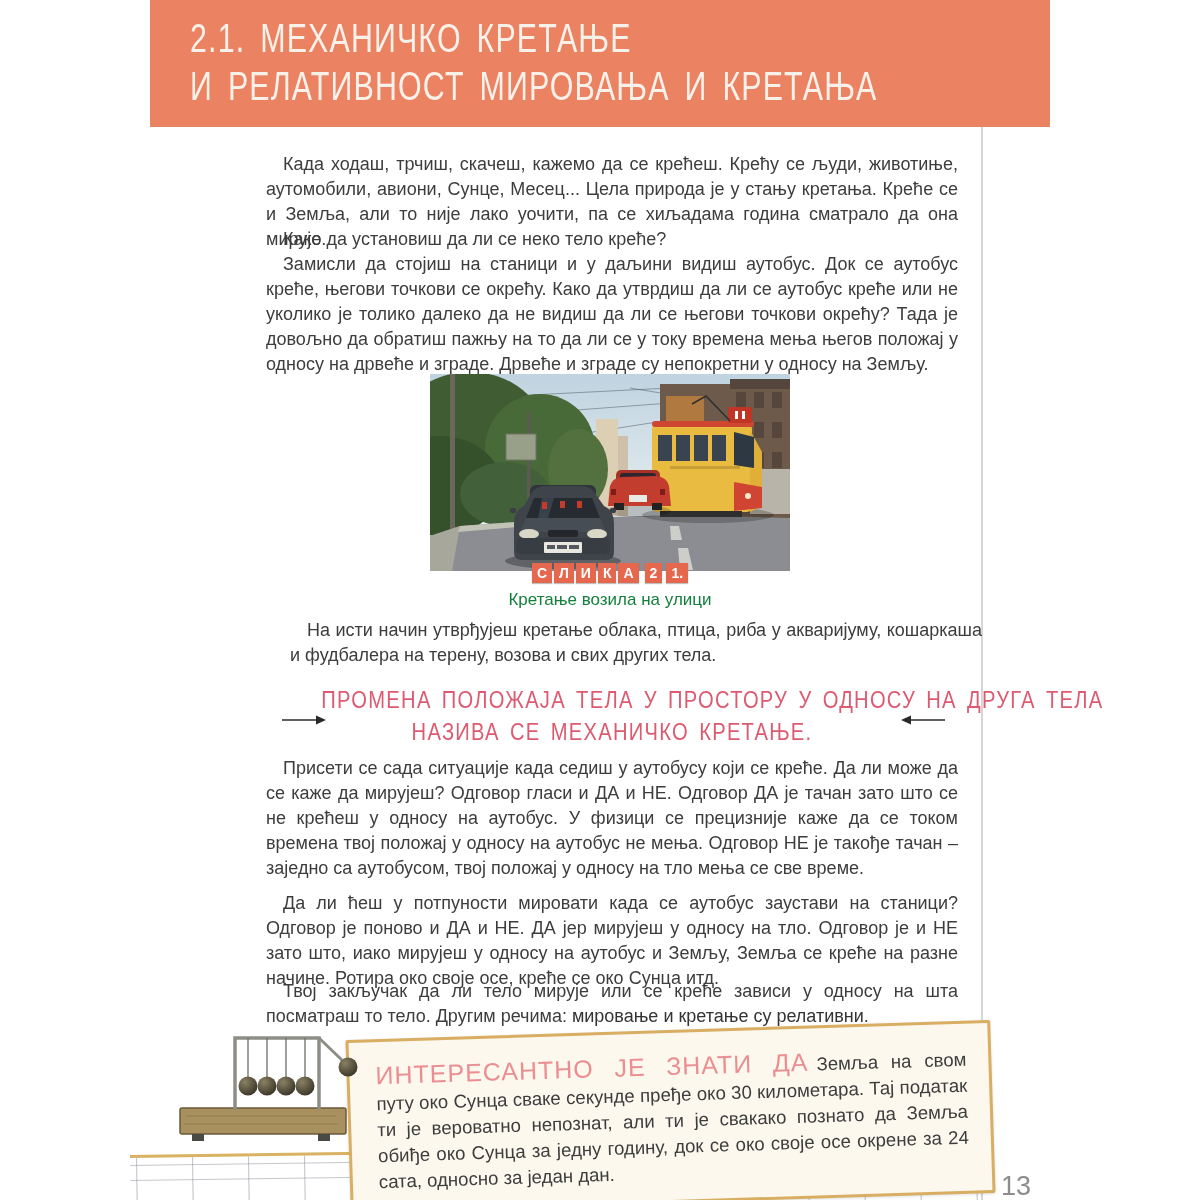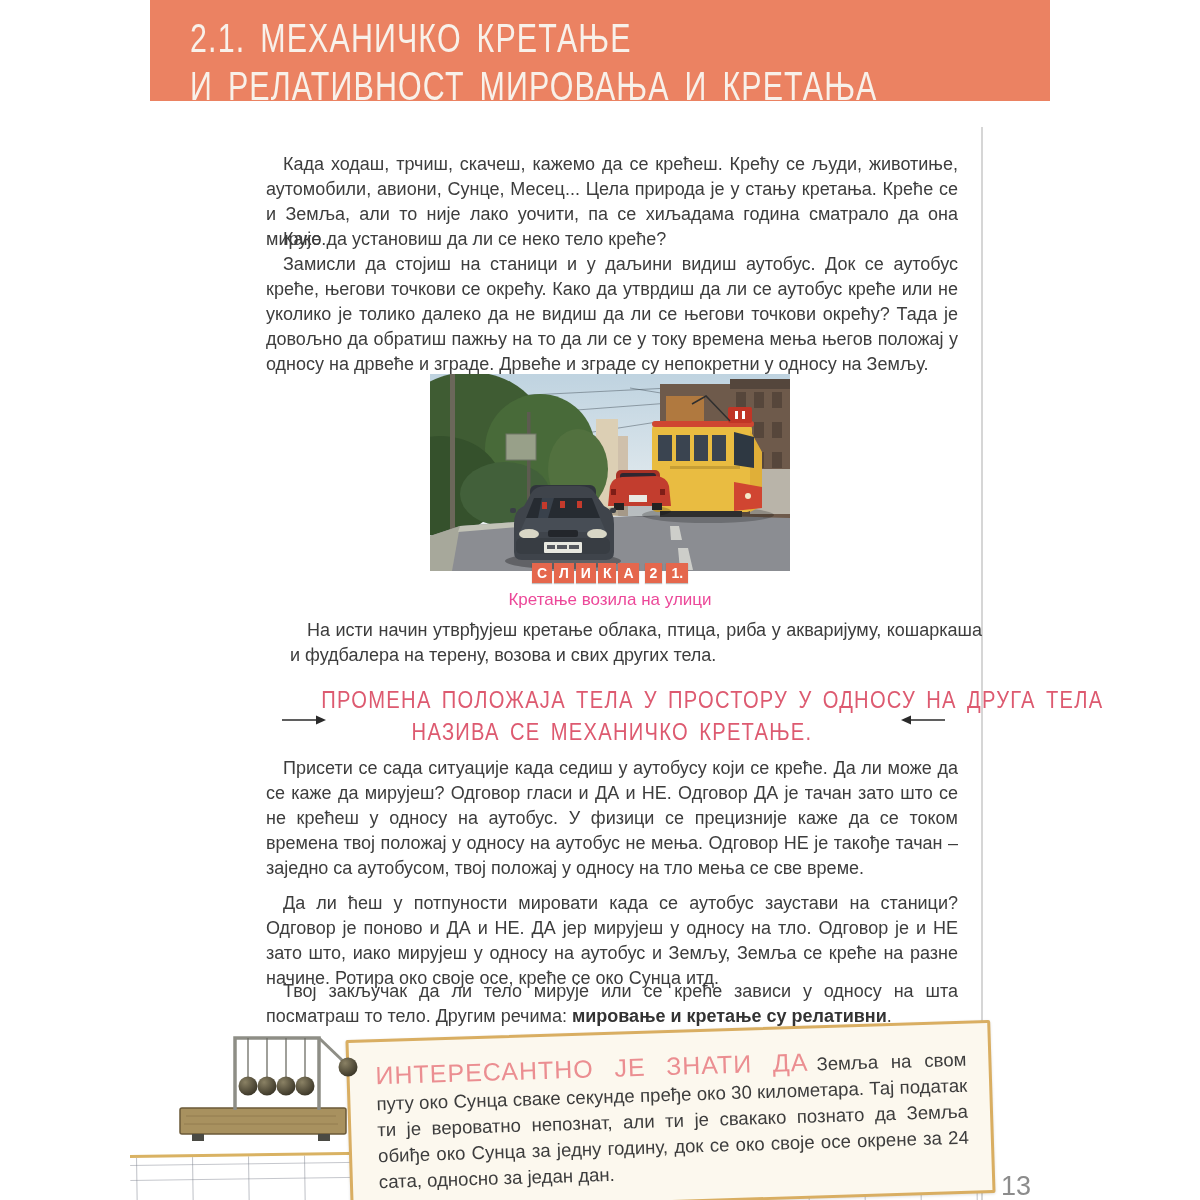--- a/index.html
+++ b/index.html
@@ -2,51 +2,51 @@
 <html><head>
 <meta charset="utf-8">
 <style>
   html,body{margin:0;padding:0;}
   .page{
     position:relative;width:1200px;height:1200px;background:#ffffff;
     overflow:hidden;font-family:"Liberation Sans",sans-serif;color:#3d3d3d;
   }
   
   .header{
-    position:absolute;left:150px;top:0;width:900px;height:101px;
+    position:absolute;left:150px;top:0;width:900px;height:127px;
     background:#eb8262;box-sizing:border-box;padding:14px 0 0 40px;
   }
   .title-line{
     color:#f8f1ea;font-size:40px;font-weight:400;letter-spacing:1.5px;word-spacing:7px;
     transform:scaleX(0.76);transform-origin:left center;white-space:nowrap;line-height:48px;
   }
   
   .vline{position:absolute;left:981px;top:127px;width:2px;height:1073px;background:#d6d6d6;}
   .page-number{position:absolute;left:1001px;top:1155px;font-size:27px;color:#8c8c8c;margin-top:16px;}
   
   .para{
     position:absolute;left:266px;width:692px;margin:0;
     font-size:18px;line-height:25px;text-align:justify;text-indent:17px;color:#3d3d3d;
   }
-  .para b{font-weight:700;color:#333;}
+  .para b{font-weight:400;color:#333;}
   #p1{top:152px;} #p2{top:227px;} #p3{top:252px;} #p4{top:618px;margin-left:24px;}
   #p5{top:756px;} #p6{top:891px;} #p7{top:979px;}
   
   .figure{position:absolute;left:430px;top:374px;width:360px;}
   .photo{display:block;width:360px;height:197px;filter:blur(0.4px);}
   .tiles{position:absolute;left:0;top:189px;width:360px;display:flex;justify-content:center;gap:2px;}
   .tile{
     background:#e5674d;color:#ffffff;font-size:14px;font-weight:700;
     padding:2px 5px;line-height:16px;box-shadow:0 1px 1px rgba(0,0,0,.25);
   }
   .tile.num{margin-left:4px;}
   .tile.num2{margin-left:2px;}
   .fig-caption{
     position:absolute;left:0;top:216px;width:360px;text-align:center;
-    font-size:17px;color:#ec4899;
+    font-size:17px;color:#15803d;
   }
   
   .statement{position:absolute;left:266px;top:684px;width:692px;text-align:center;}
   .statement-line{
     color:#dd5a70;font-size:24px;line-height:32px;letter-spacing:1.5px;word-spacing:4px;
     transform:scaleX(0.84);transform-origin:center;white-space:nowrap;
   }
   .arrow{position:absolute;top:714px;width:44px;height:12px;}
   .arrow.left{left:282px;} .arrow.right{left:901px;}
   

